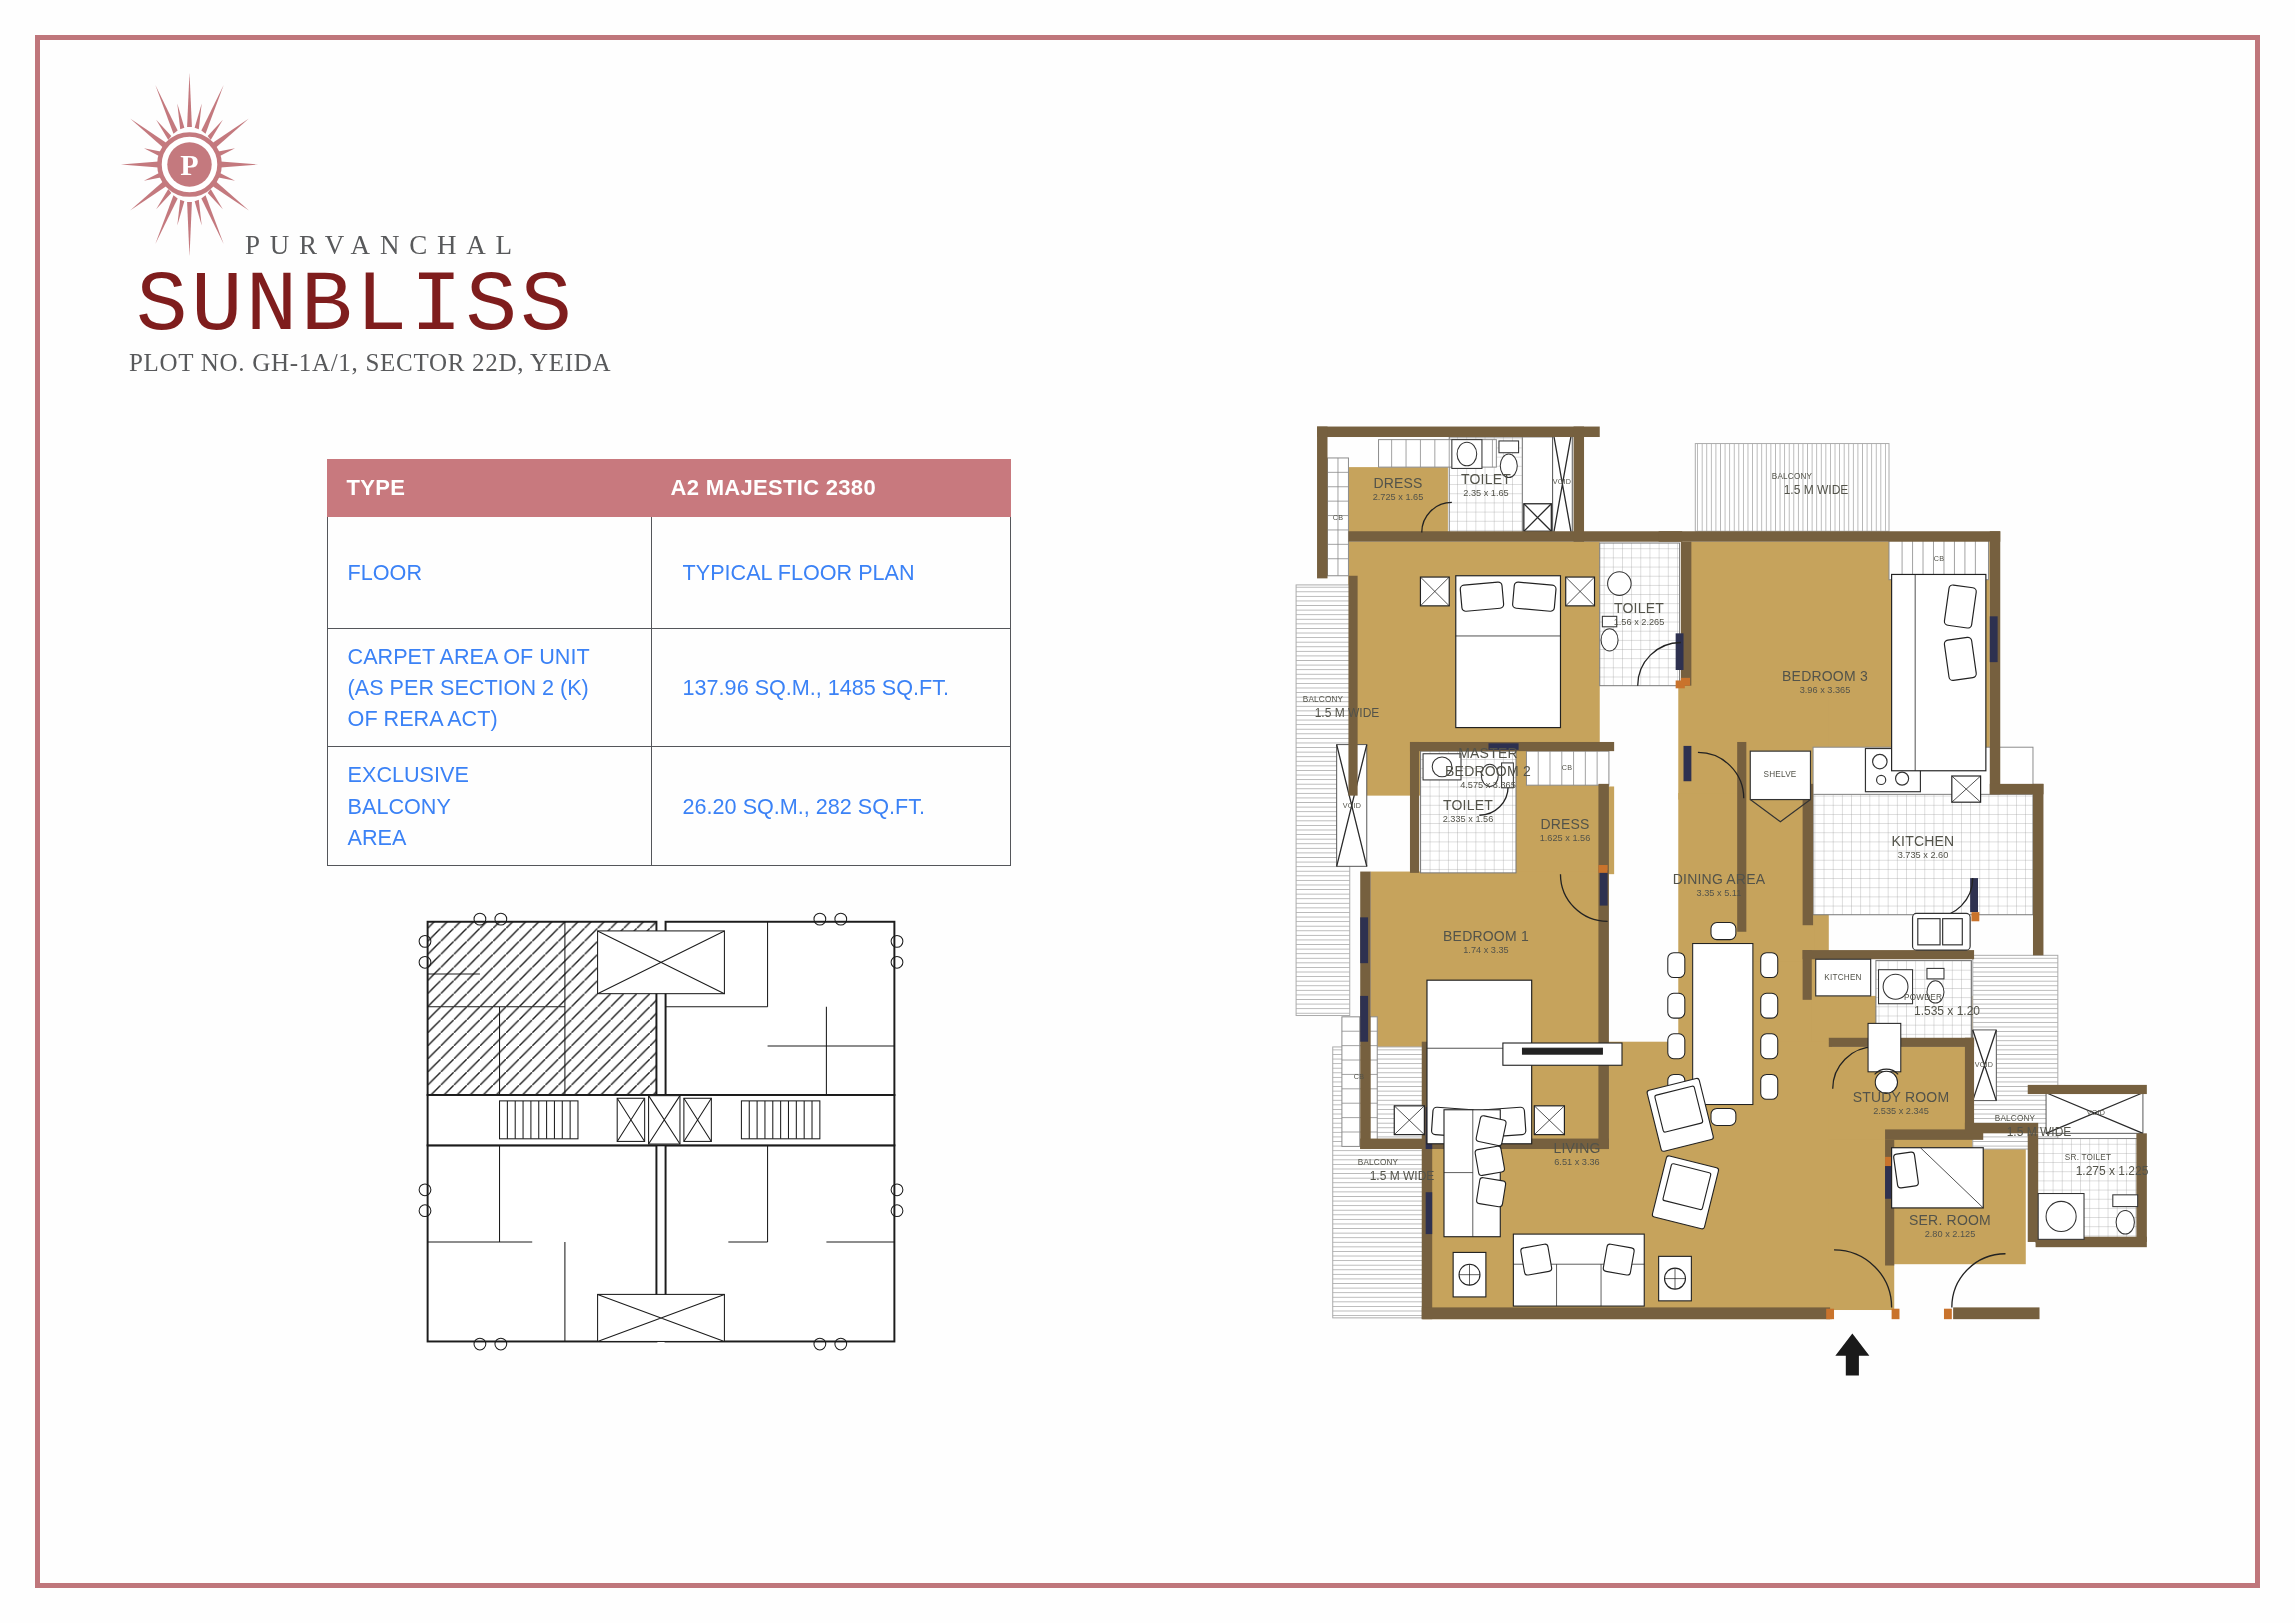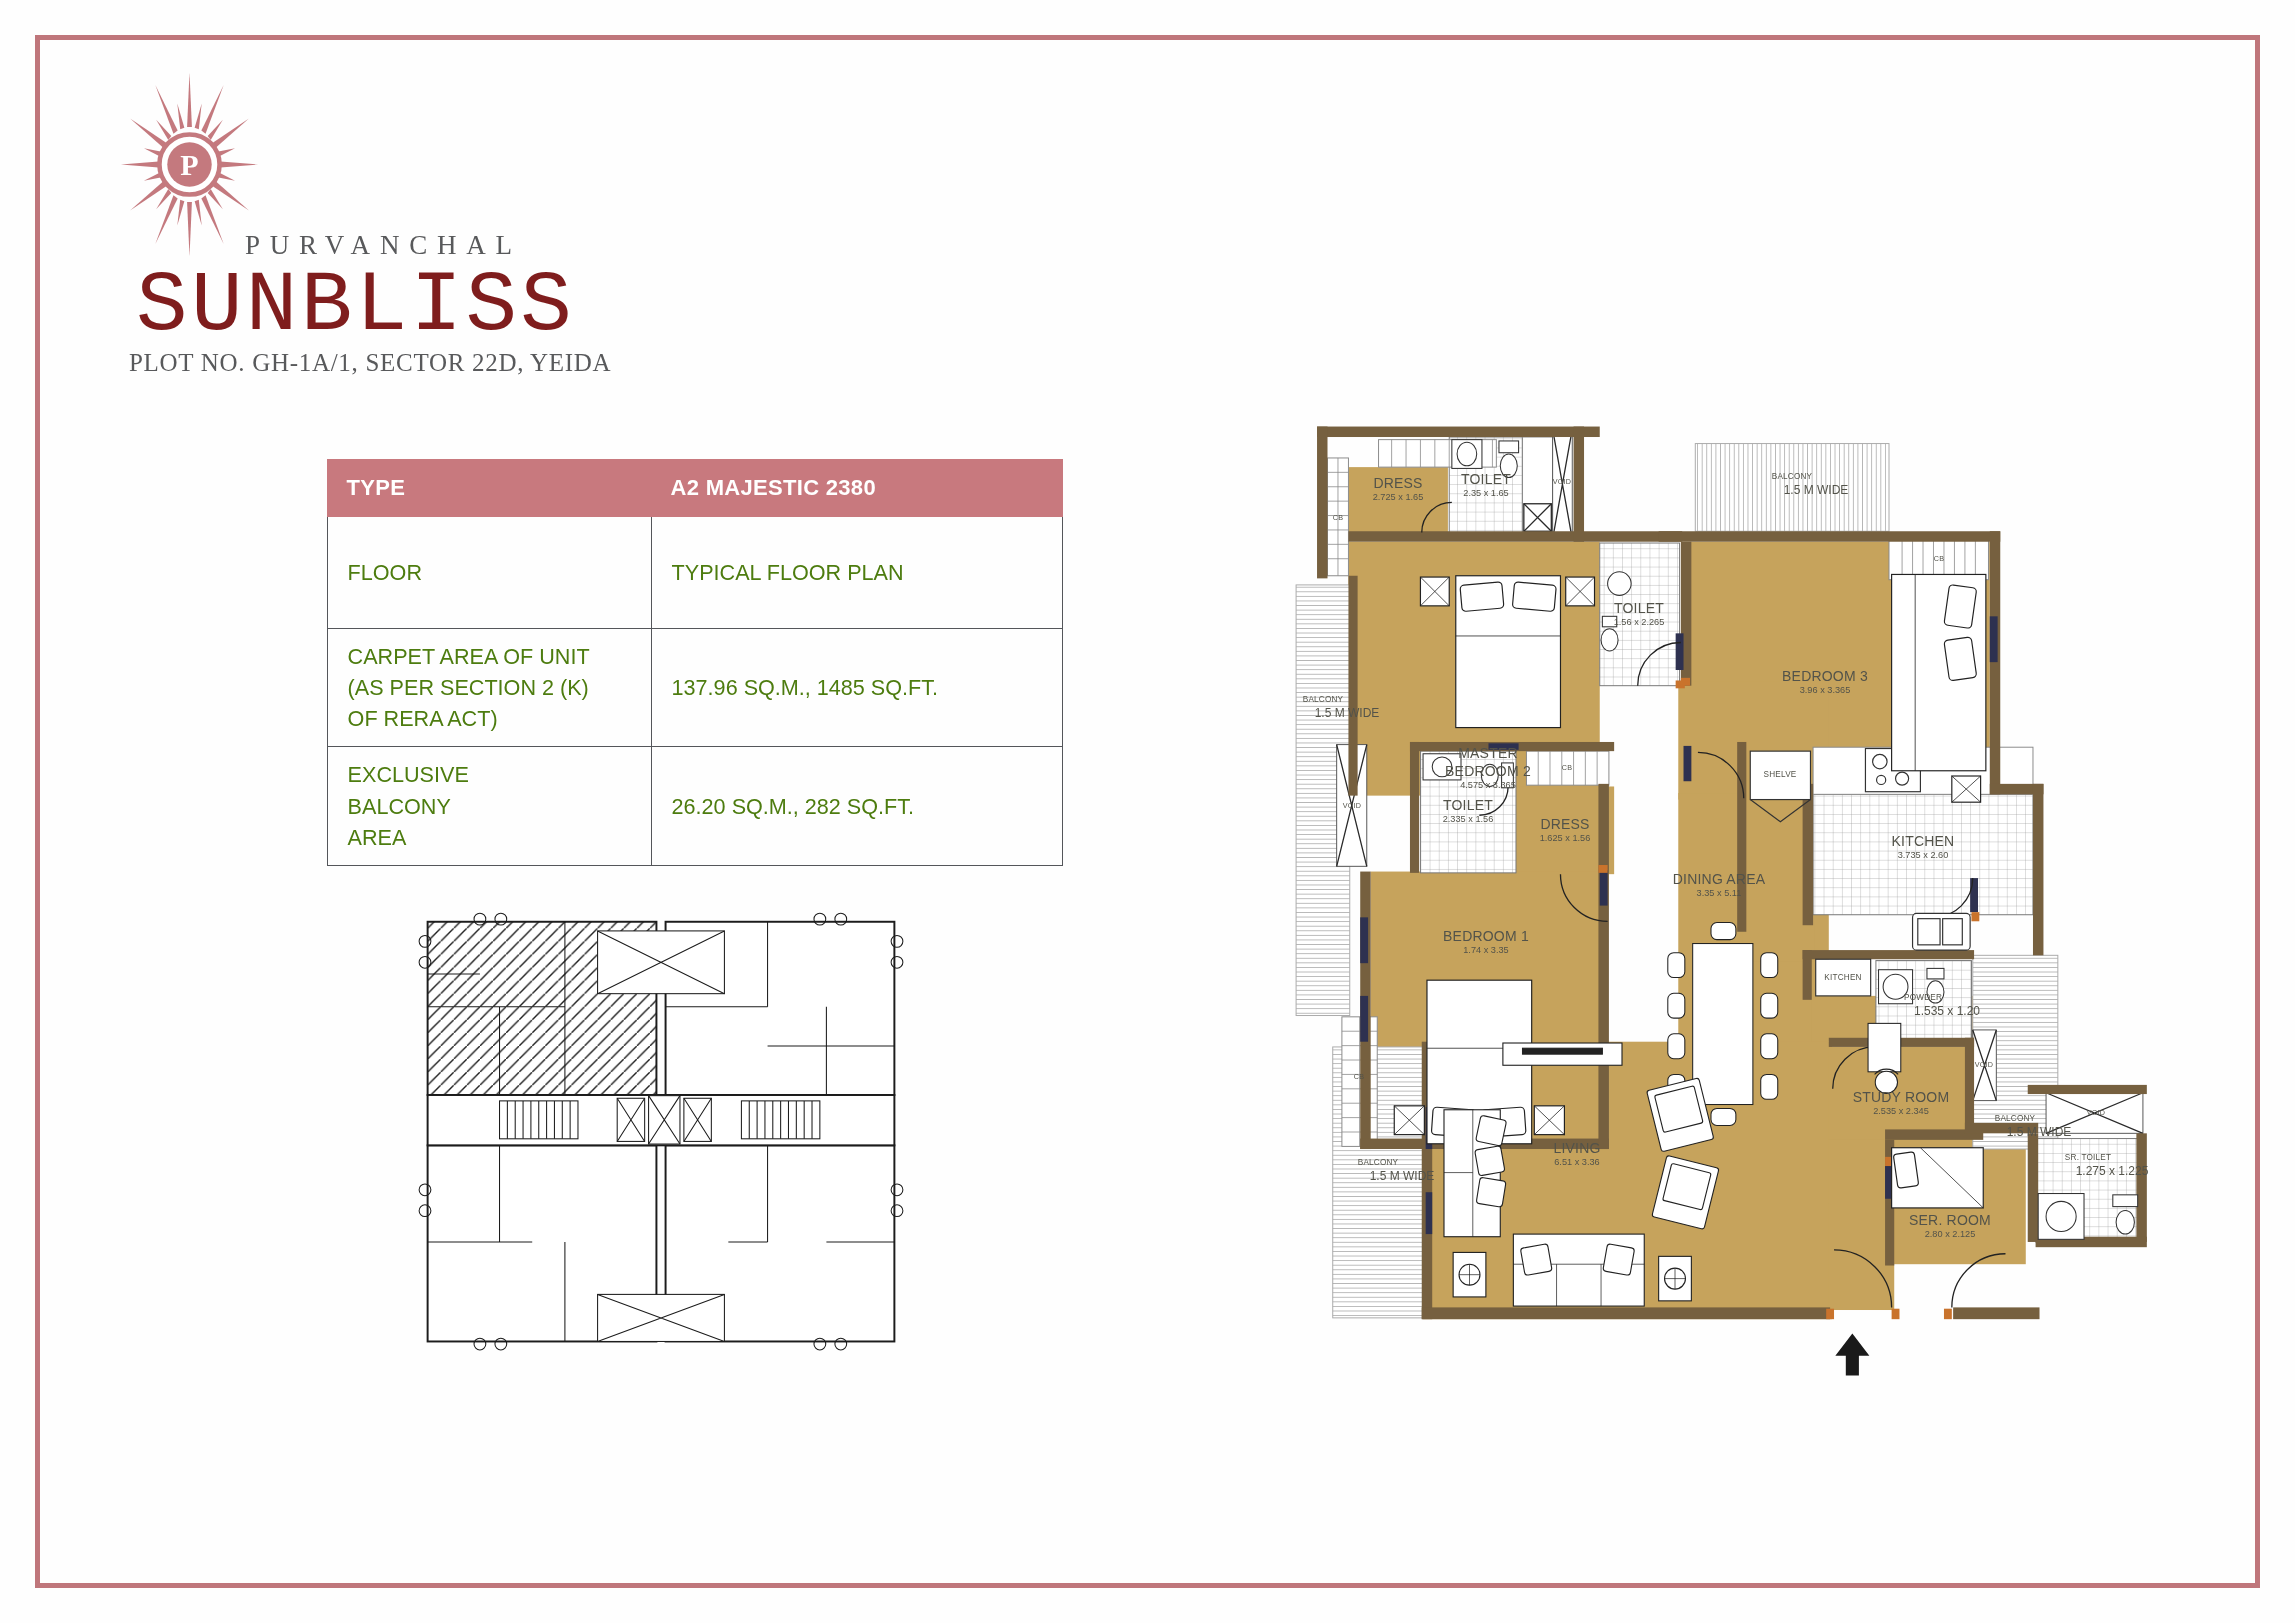--- a/index.html
+++ b/index.html
@@ -10,25 +10,25 @@
 
   
   #brand-name{left:245px;top:230px;font-family:"Liberation Serif",serif;font-size:27px;
     letter-spacing:9.8px;color:#58595B;}
   #brand-project{left:136px;top:257px;font-family:Liberation Mono, monospace;font-size:86px;
     letter-spacing:3.3px;color:#7f1d1d;font-weight:400;}
   #brand-plot{left:129px;top:349px;font-family:Liberation Serif, serif;font-size:25px;
     letter-spacing:0.7px;color:#58595B;}
 
   
-  #spec{left:327px;top:459px;width:736px;}
+  #spec{left:327px;top:459px;width:684px;}
   .spec-header{display:flex;background:#C8797E;color:#fff;font-weight:bold;font-size:22px;
     letter-spacing:0.3px;align-items:center;min-height:58px;}
   .spec-row{display:flex;border-left:1.3px solid #54565A;border-right:1.3px solid #54565A;
-    border-bottom:1.3px solid #54565A;color:#4d7c0f;font-size:21.6px;align-items:center;}
+    border-bottom:1.3px solid #54565A;color:#3b82f6;font-size:21.6px;align-items:center;gap:11px;}
   .spec-row:first-of-type{border-top:1.3px solid #54565A;}
   .c1{width:324px;box-sizing:border-box;padding:11.8px 19.6px;white-space:pre-line;line-height:1.45;}
   .c2{flex:1;box-sizing:border-box;padding:11.8px 19.6px;line-height:1.45;}
   .spec-row .c1{border-right:1.3px solid #54565A;align-self:stretch;display:flex;align-items:center;}
   .spec-row:nth-of-type(1){min-height:62px;}
   .spec-row:nth-of-type(2){min-height:111px;}
   .spec-row:nth-of-type(3){min-height:109px;}
 
   
   #plan{left:1292px;top:420px;width:891px;height:962px;}

